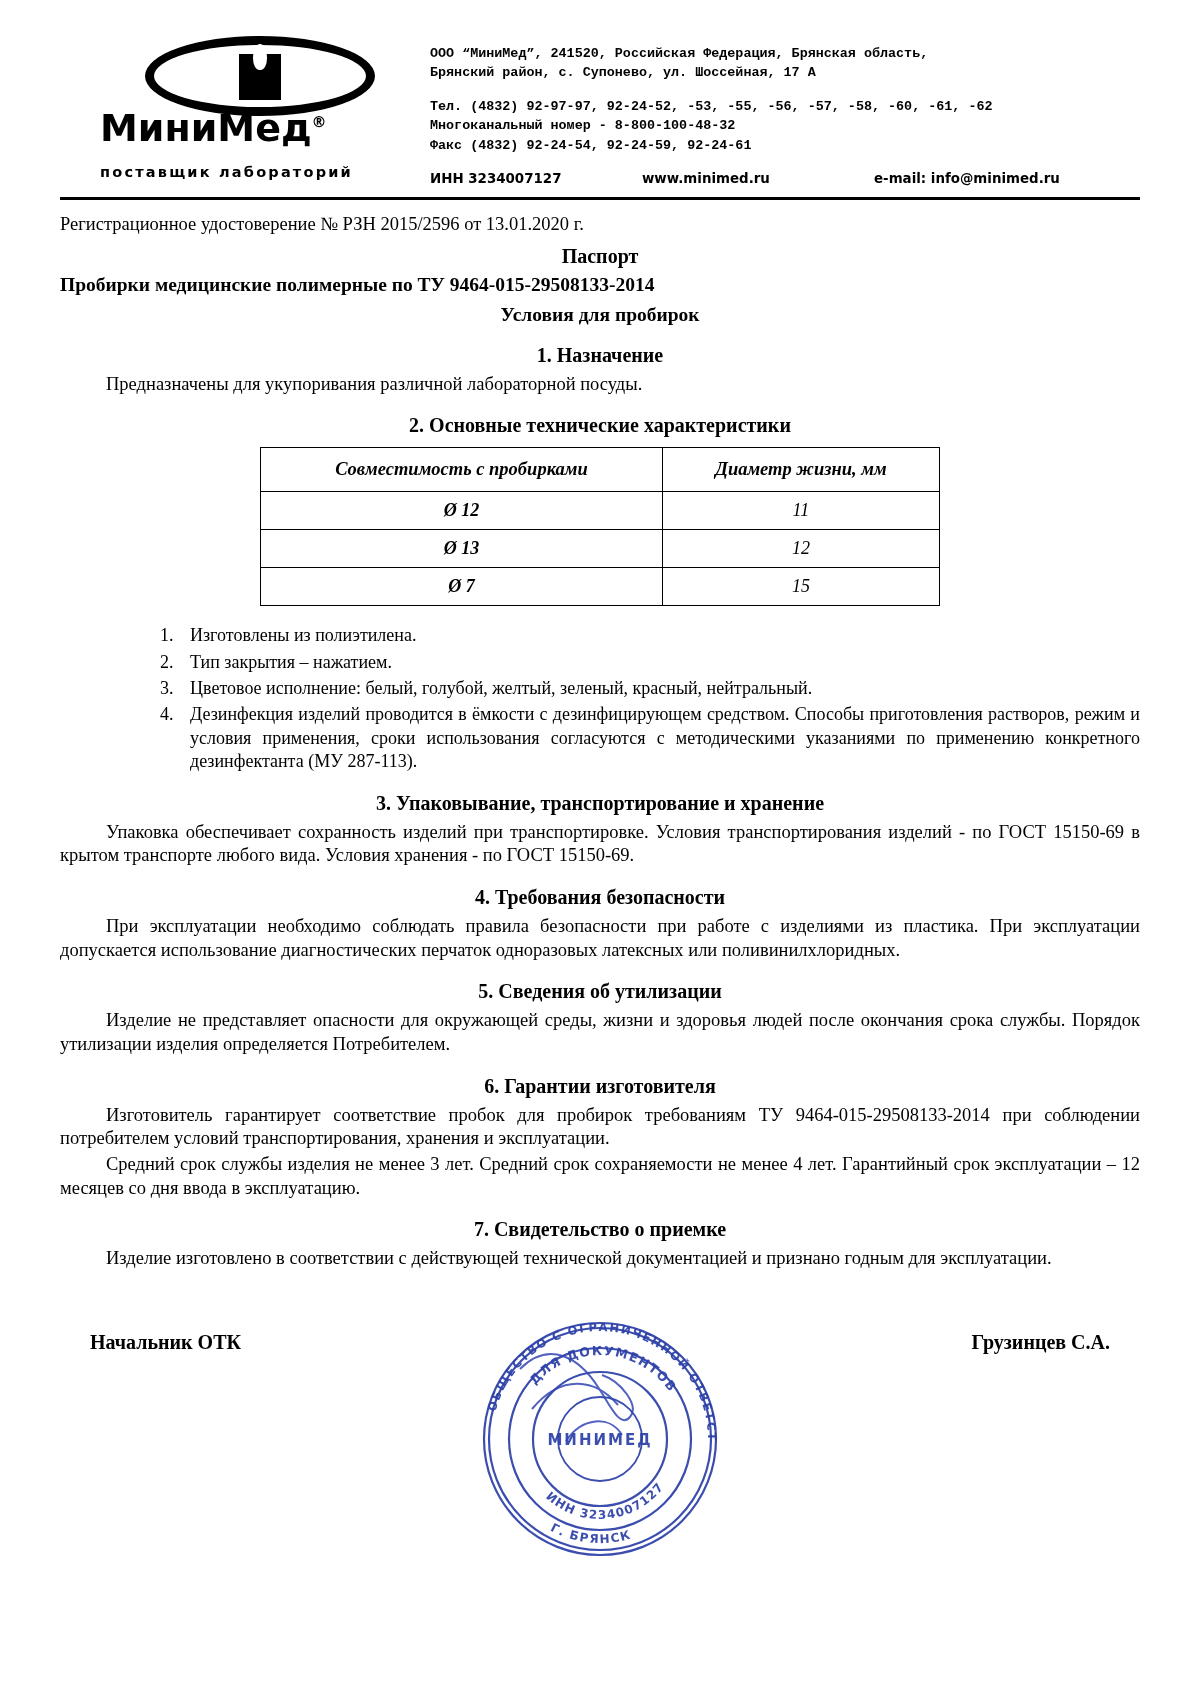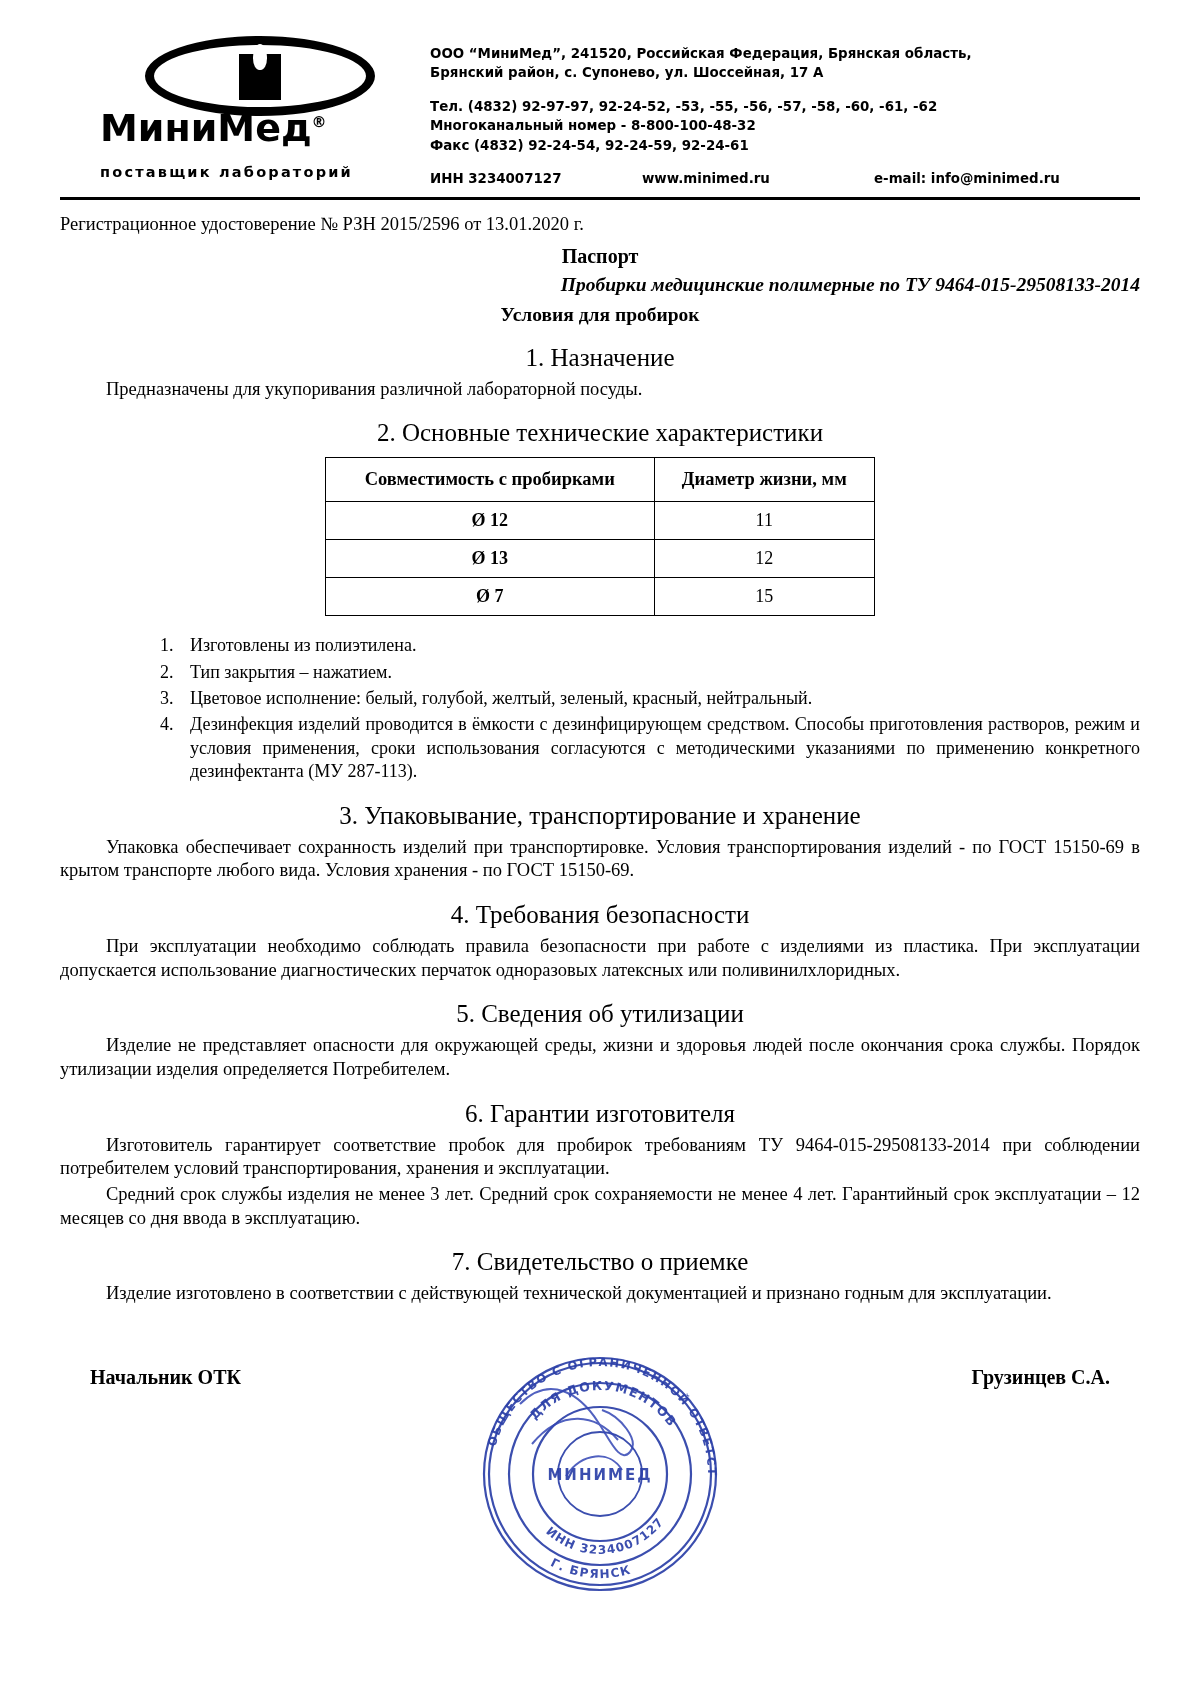--- a/index.html
+++ b/index.html
@@ -93,21 +93,21 @@
     margin-top: 14px;
   }
   .contact-block {
     flex: 1;
     font-family: "DejaVu Sans", sans-serif;
     font-size: 13.4px;
     font-weight: bold;
     line-height: 1.45;
     padding-top: 14px;
   }
-  .contact-block .group { margin-bottom: 14px; }
+  .contact-block .group { margin-bottom: 14px; font-family: Liberation Mono, monospace; }
   .contact-row {
     display: flex;
     justify-content: flex-start;
     gap: 62px;
     margin-top: 12px;
   }
   .contact-row .c1 { width: 150px; }
   .contact-row .c2 { width: 170px; }
   .hr-thick {
     border: none;
@@ -120,51 +120,51 @@
     font-size: 18.5px;
     margin-top: 14px;
   }
   h1.doc-title {
     text-align: center;
     font-size: 20px;
     font-weight: bold;
     margin: 10px 0 4px 0;
   }
   .doc-sub-italic {
-    text-align: right;
+    text-align: left;
     font-size: 19.5px;
     font-weight: bold;
-    font-style: italic;
     margin: 6px 0 4px 0;
   }
   .doc-sub2 {
     text-align: center;
     font-size: 19.5px;
     font-weight: bold;
     margin: 8px 0 6px 0;
   }
   h2.section {
     text-align: center;
-    font-size: 25px;
-    font-weight: normal;
+    font-size: 20px;
+    font-weight: bold;
     margin: 18px 0 6px 0;
   }
   p.body-text {
     font-size: 18.5px;
     text-align: justify;
     margin: 0 0 2px 0;
     line-height: 1.28;
   }
   p.indent { text-indent: 46px; }
 
   
   table.spec {
     border-collapse: collapse;
     margin: 10px auto 0 auto;
-    width: 550px;
+    width: 680px;
+    font-style: italic;
   }
   table.spec th, table.spec td {
     border: 1.5px solid #000;
     font-size: 18px;
     padding: 8px 4px;
     text-align: center;
   }
   table.spec th {
     font-weight: bold;
     font-size: 18.5px;

